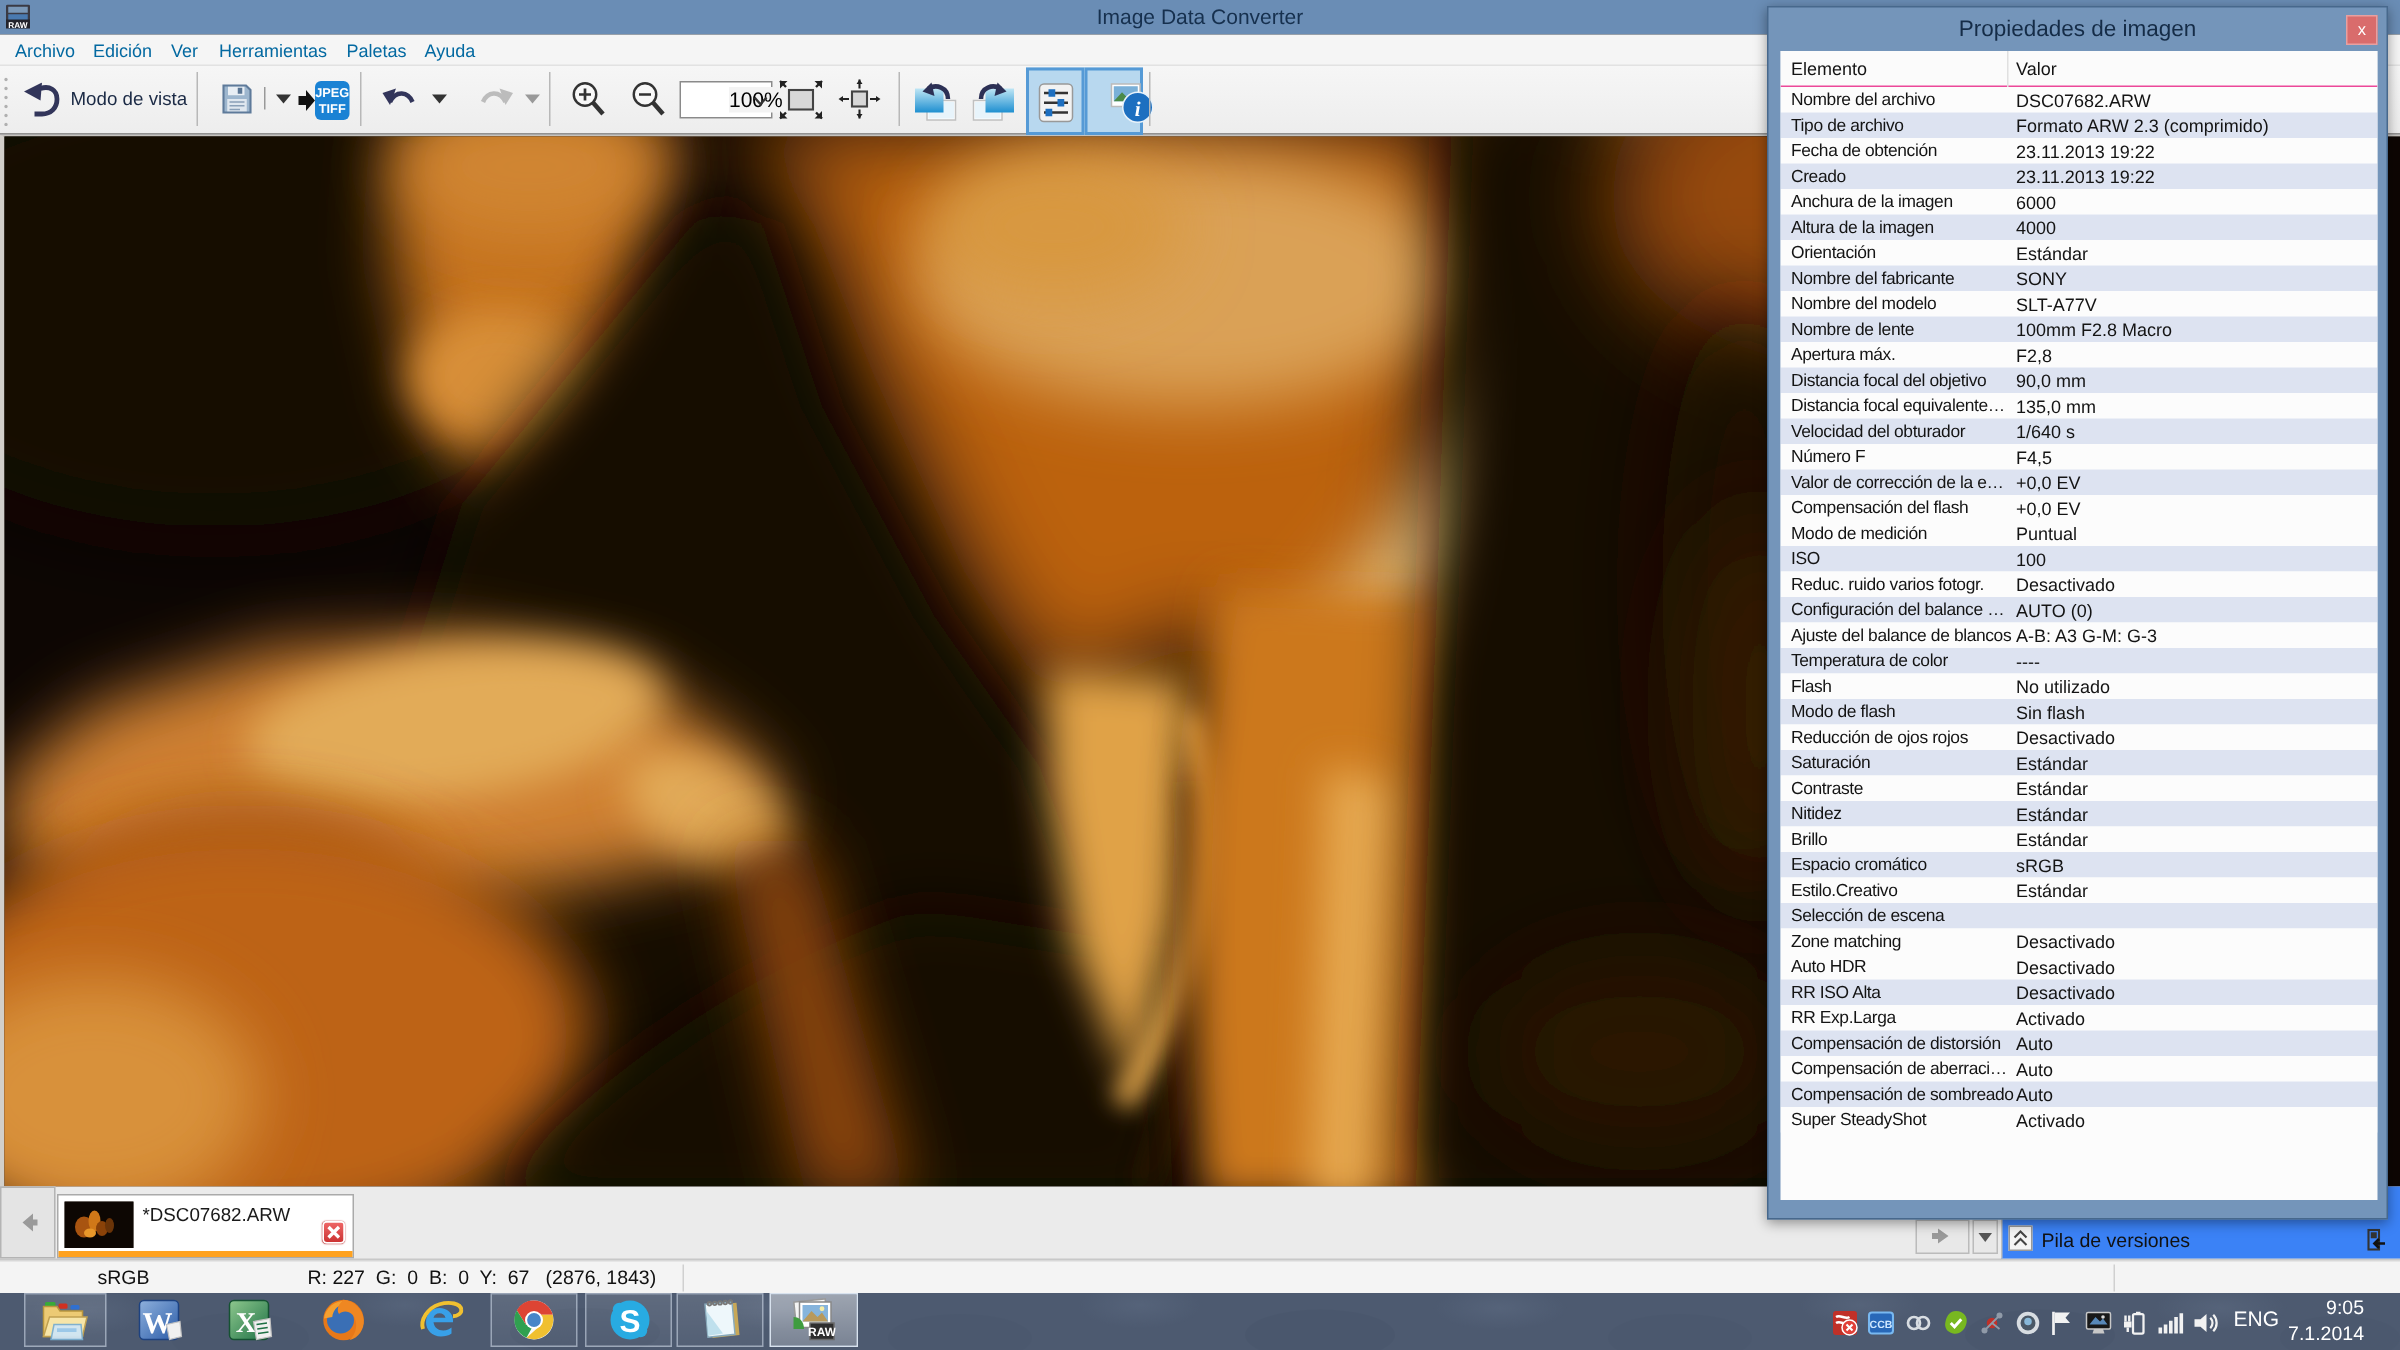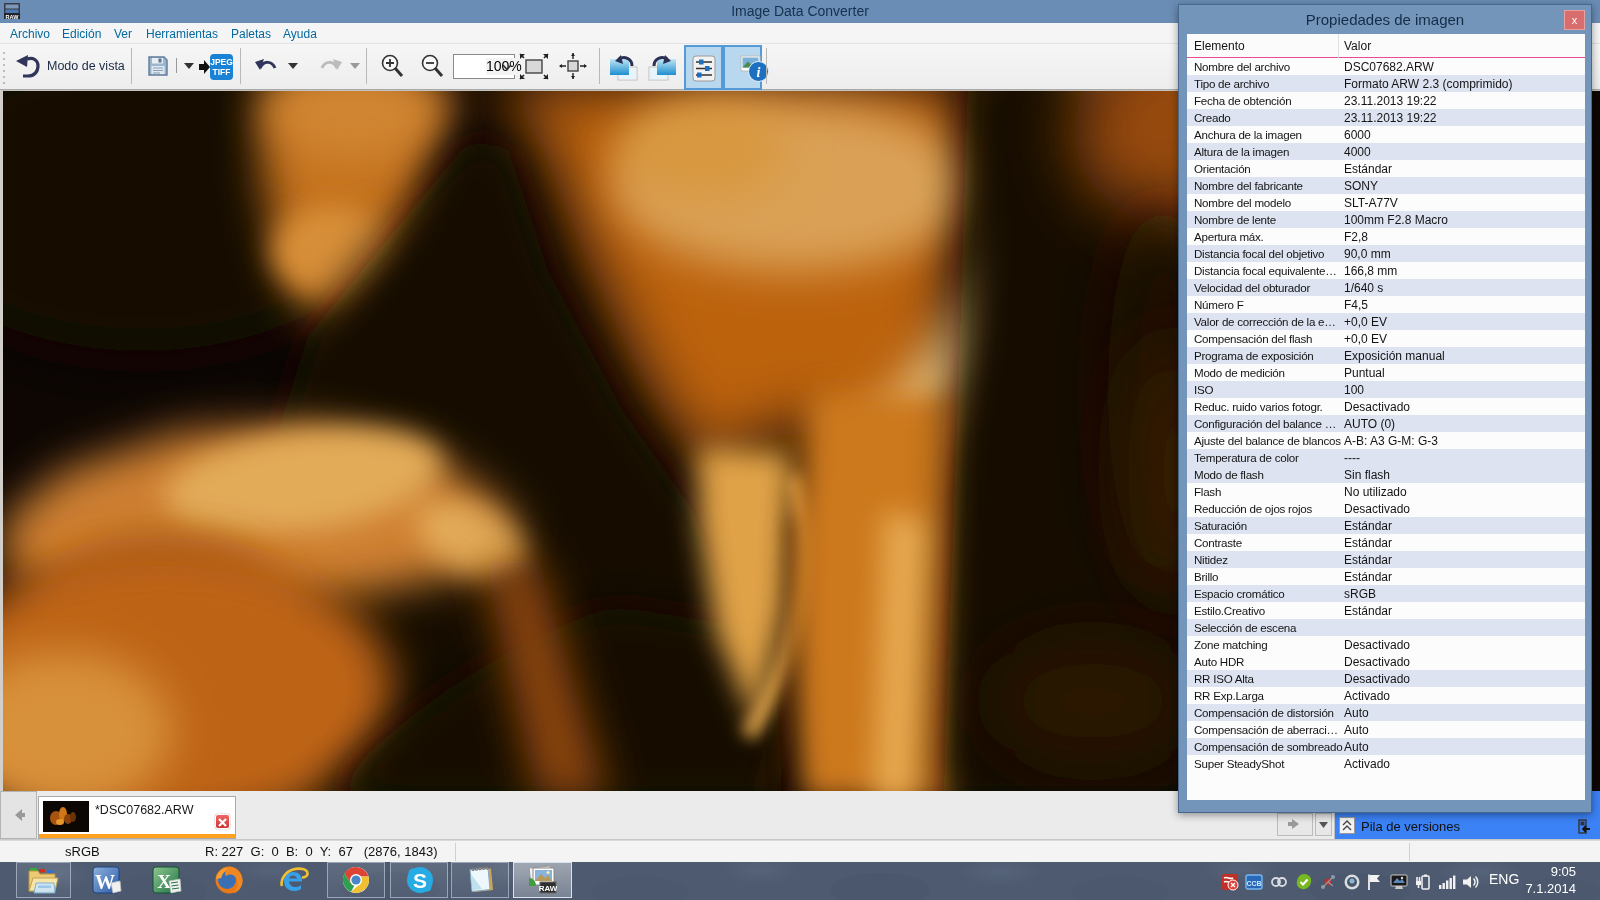--- a/index.html
+++ b/index.html
@@ -559,42 +559,38 @@
 <div class="r">
           <span class="k">Apertura máx.</span>
           <span class="v">F2,8</span>
         </div>
 <div class="r odd">
           <span class="k">Distancia focal del objetivo</span>
           <span class="v">90,0 mm</span>
         </div>
 <div class="r">
           <span class="k">Distancia focal equivalente…</span>
-          <span class="v">166,8 mm</span>
+          <span class="v">135,0 mm</span>
         </div>
 <div class="r odd">
           <span class="k">Velocidad del obturador</span>
           <span class="v">1/640 s</span>
         </div>
 <div class="r">
           <span class="k">Número F</span>
           <span class="v">F4,5</span>
         </div>
 <div class="r odd">
           <span class="k">Valor de corrección de la e…</span>
           <span class="v">+0,0 EV</span>
         </div>
 <div class="r">
           <span class="k">Compensación del flash</span>
           <span class="v">+0,0 EV</span>
         </div>
-<div class="r odd">
-          <span class="k">Programa de exposición</span>
-          <span class="v">Exposición manual</span>
-        </div>
 <div class="r">
           <span class="k">Modo de medición</span>
           <span class="v">Puntual</span>
         </div>
 <div class="r odd">
           <span class="k">ISO</span>
           <span class="v">100</span>
         </div>
 <div class="r">
           <span class="k">Reduc. ruido varios fotogr.</span>
@@ -605,29 +601,29 @@
           <span class="v">AUTO (0)</span>
         </div>
 <div class="r">
           <span class="k">Ajuste del balance de blancos</span>
           <span class="v">A-B: A3 G-M: G-3</span>
         </div>
 <div class="r odd">
           <span class="k">Temperatura de color</span>
           <span class="v">----</span>
         </div>
+<div class="r">
+          <span class="k">Flash</span>
+          <span class="v">No utilizado</span>
+        </div>
 <div class="r odd">
           <span class="k">Modo de flash</span>
           <span class="v">Sin flash</span>
         </div>
 <div class="r">
-          <span class="k">Flash</span>
-          <span class="v">No utilizado</span>
-        </div>
-<div class="r">
           <span class="k">Reducción de ojos rojos</span>
           <span class="v">Desactivado</span>
         </div>
 <div class="r odd">
           <span class="k">Saturación</span>
           <span class="v">Estándar</span>
         </div>
 <div class="r">
           <span class="k">Contraste</span>
           <span class="v">Estándar</span>

